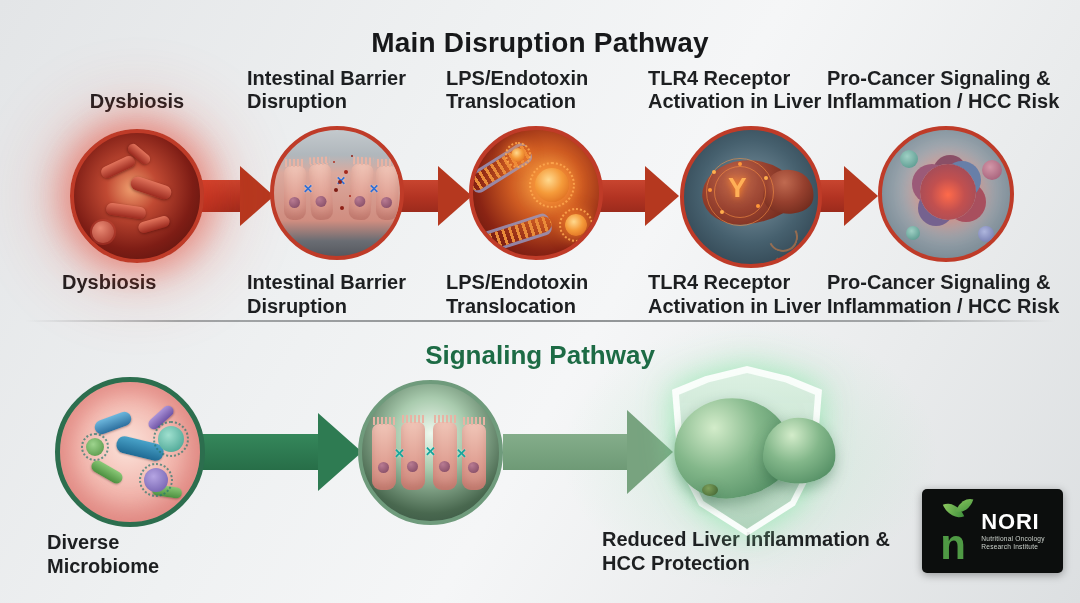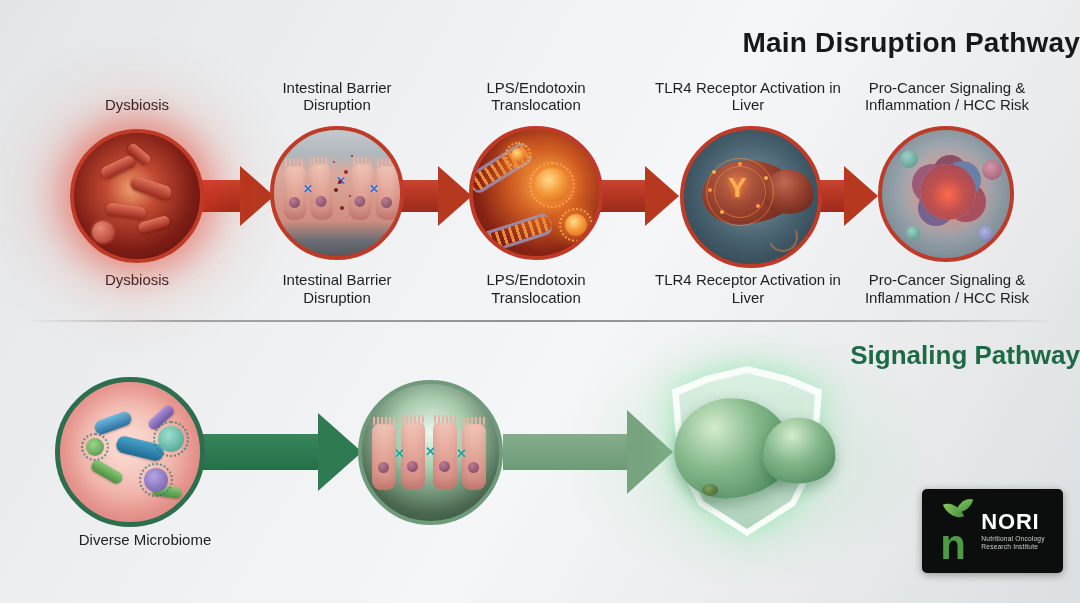--- a/index.html
+++ b/index.html
@@ -3,24 +3,24 @@
 <meta charset="utf-8">
 <style>
   html,body{margin:0;padding:0;background:#cfd2d4;}
   .canvas{
     position:relative;width:1080px;height:603px;overflow:hidden;
     font-family:"Liberation Sans",sans-serif;
     background:linear-gradient(120deg,#e3e5e7 0%,#eff1f2 35%,#f5f6f7 55%,#e9ebec 78%,#dcdfe1 100%);
   }
   .glow-green-bg{position:absolute;left:560px;top:320px;width:380px;height:270px;border-radius:50%;
     background:radial-gradient(ellipse at center,rgba(150,225,175,.30) 0%,rgba(150,225,175,0) 70%);pointer-events:none;}
-  .title{position:absolute;left:0;right:0;text-align:right;font-weight:700;color:#17181a;}
+  .title{position:absolute;left:0;right:0;text-align:center;font-weight:700;color:#17181a;}
   .title.main{top:27px;font-size:28px;letter-spacing:.2px;}
   .title.protective{top:340px;font-size:26px;color:#1d6b45;}
-  .lbl{position:absolute;text-align:center;font-weight:400;font-size:15px;line-height:1.18;color:#1d1f21;}
+  .lbl{position:absolute;text-align:left;font-weight:700;font-size:20px;line-height:1.18;color:#1d1f21;}
   .lbl.topline{height:42px;display:flex;align-items:flex-end;justify-content:center;}
   .divider{position:absolute;left:25px;top:320px;width:1030px;height:2px;
     background:linear-gradient(90deg,rgba(160,163,165,0),rgba(150,153,155,.85) 15%,#8f9294 50%,rgba(150,153,155,.85) 85%,rgba(160,163,165,0));}
   
   .circle{position:absolute;border-radius:50%;z-index:2;overflow:hidden;box-sizing:border-box;}
   .circle.red{border:4px solid #bf3b28;}
   .deco{position:absolute;pointer-events:none;}
   
   .c-dys{background:radial-gradient(circle at 46% 44%,#f0a070 0%,#c14a33 26%,#7e1d15 62%,#4a100b 100%);
     box-shadow:0 0 34px 10px rgba(228,57,38,.45),0 0 75px 22px rgba(228,57,38,.22);}
@@ -220,21 +220,22 @@
   <div class="shield-wrap">
     <div class="shield"></div>
     <div class="shield inner"></div>
   </div>
   <div class="gliver">
     <div class="gl l1"></div>
     <div class="gl l2"></div>
     <div class="gl gb"></div>
   </div>
 
-  <div class="lbl" style="left:60px;top:531px;width:170px;">Diverse Microbiome</div>
+  <div class="lbl" style="left:47px;top:531px;width:170px;">Diverse Microbiome</div>
+  <div class="lbl" style="left:602px;top:528px;width:302px;">Reduced Liver Inflammation &amp; HCC Protection</div>
 
   <div class="logo">
     <div class="nglyph">
       <div class="leaf a"></div>
         <div class="leaf b"></div>
       <div class="nchar">n</div>
     </div>
     <div class="logo-text">
       <div class="logo-acronym">NORI</div>
       <div class="logo-sub">Nutritional Oncology</div>

